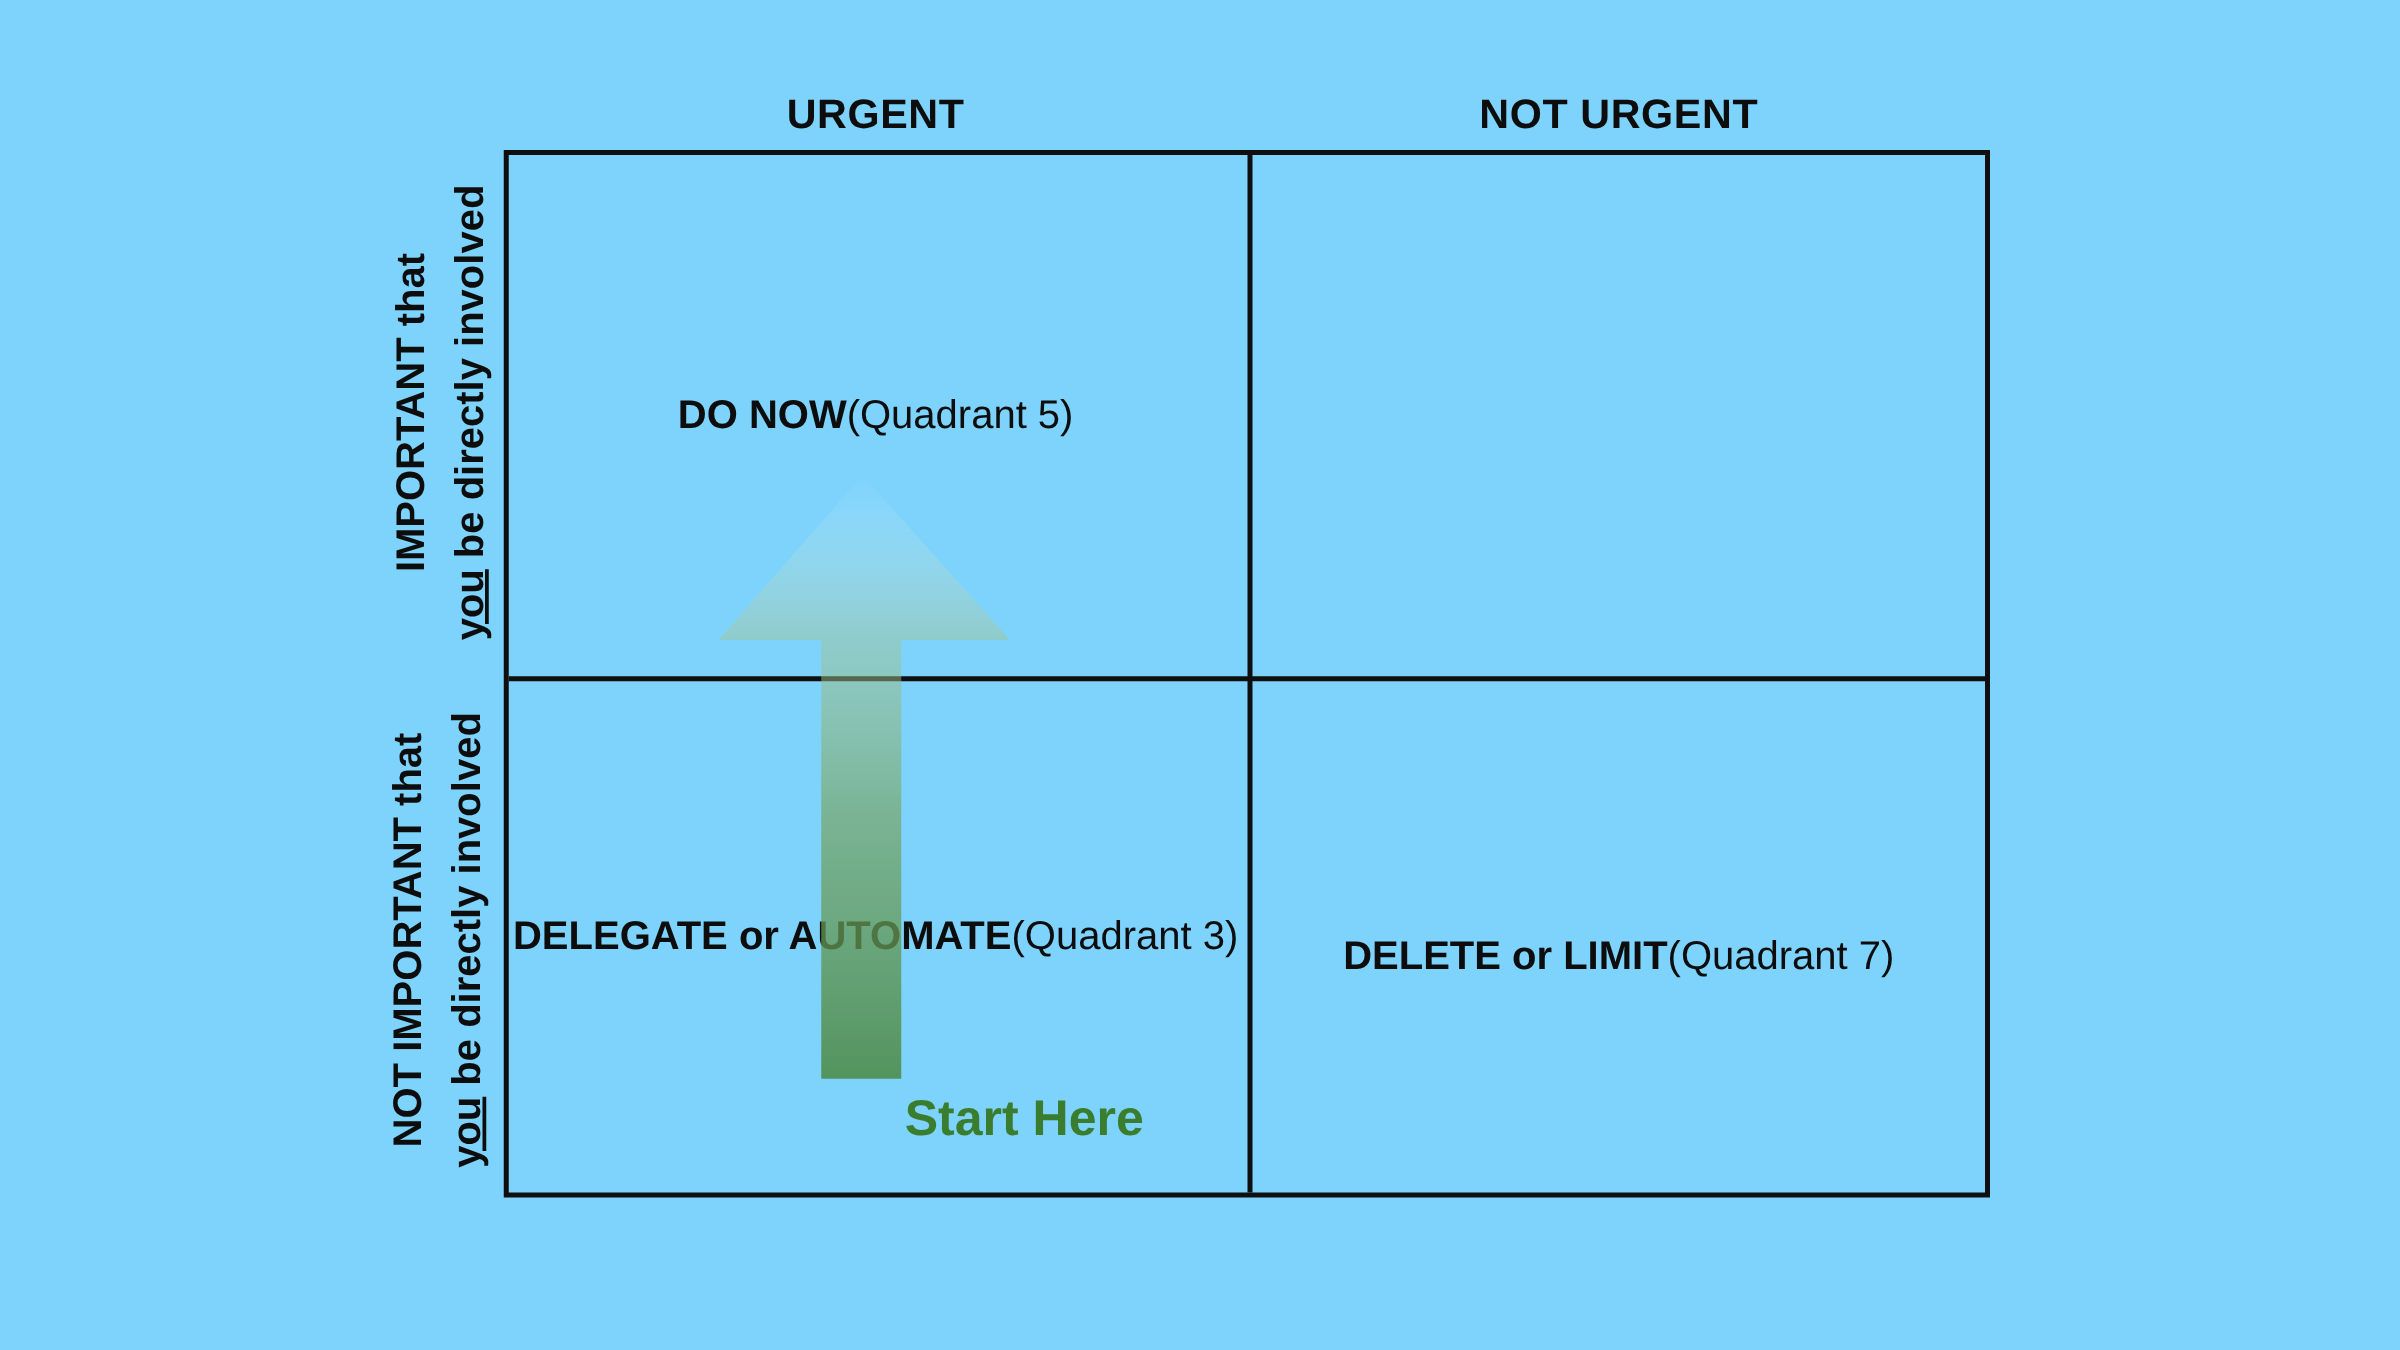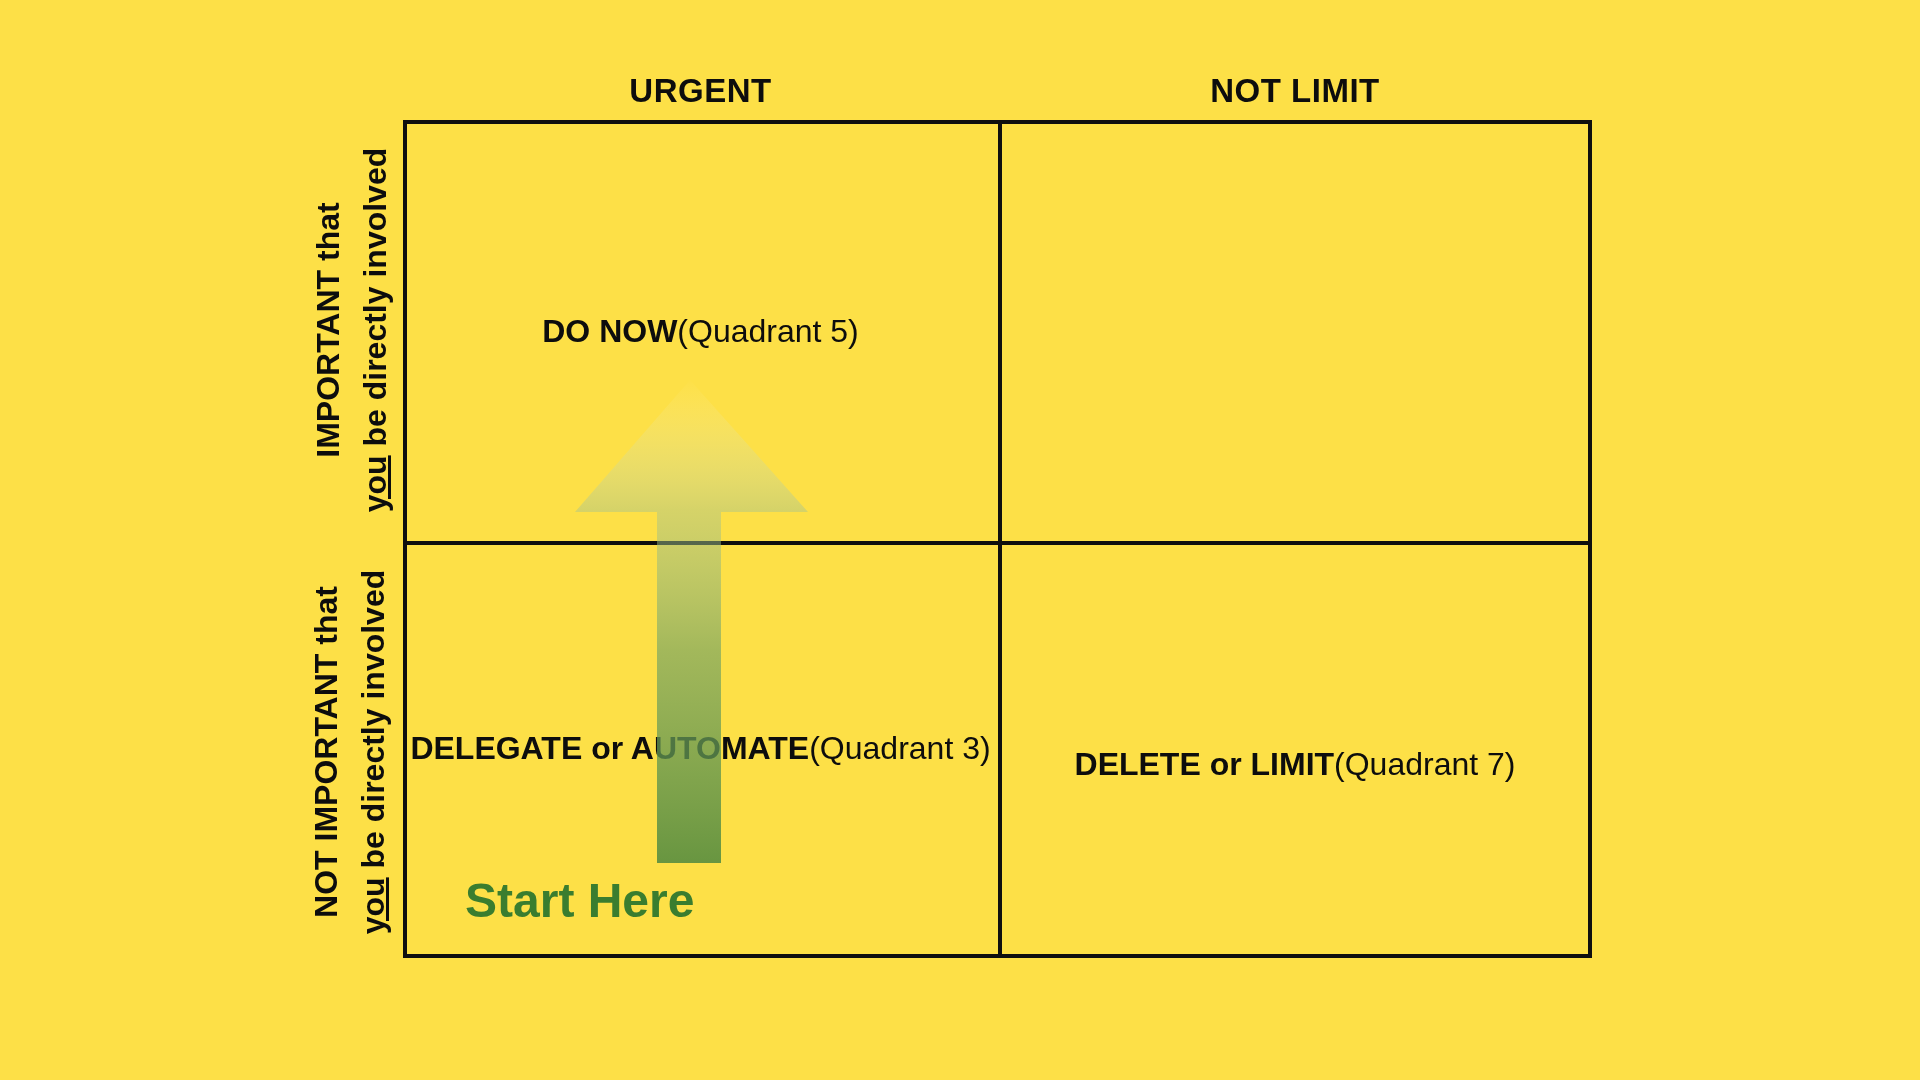--- a/index.html
+++ b/index.html
@@ -5,21 +5,21 @@
   html, body {
     margin: 0;
     padding: 0;
     background: #ffffff;
     font-family: "Liberation Sans", sans-serif;
   }
   .canvas {
     position: relative;
     width: 1920px;
     height: 1080px;
-    background: #fde047;
+    background: #7dd3fc;
     overflow: hidden;
     color: #0d0d0d;
   }
   
   .grid {
     position: absolute;
     left: 403px;
     top: 120px;
     width: 1189px;
     height: 838px;
@@ -104,35 +104,35 @@
     height: 487px;
     z-index: 3;
     pointer-events: none;
   }
   
   .start-here {
     position: absolute;
     left: 465px;
     top: 873px;
     width: 450px;
-    text-align: left;
-    font-size: 48px;
+    text-align: right;
+    font-size: 40px;
     font-weight: bold;
     color: #3a7d2f;
     z-index: 4;
     white-space: nowrap;
   }
 </style>
 </head>
 <body>
 
 <div class="canvas">
 
   <div class="col-label c1">URGENT</div>
-  <div class="col-label c2">NOT LIMIT</div>
+  <div class="col-label c2">NOT URGENT</div>
 
   <div class="row-label r1">
     <span>IMPORTANT that</span><br>
     <span class="u">you</span><span> be directly involved</span>
   </div>
   <div class="row-label r2">
     <span>NOT IMPORTANT that</span><br>
     <span class="u">you</span><span> be directly involved</span>
   </div>
 

